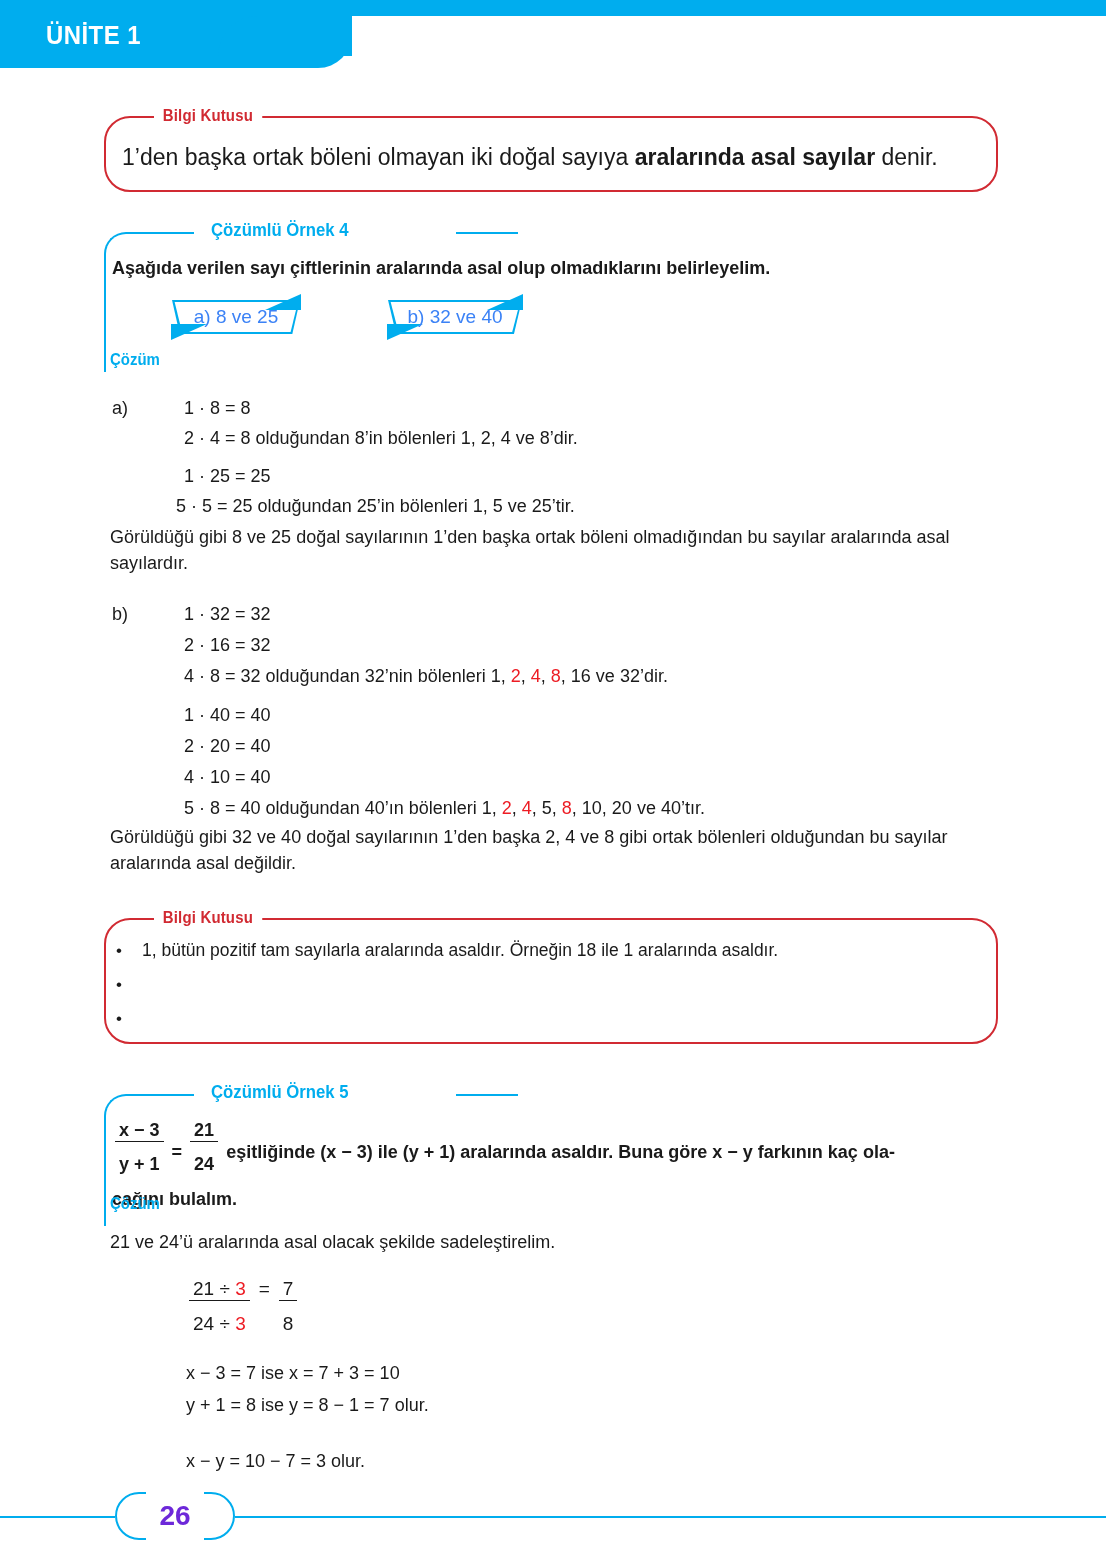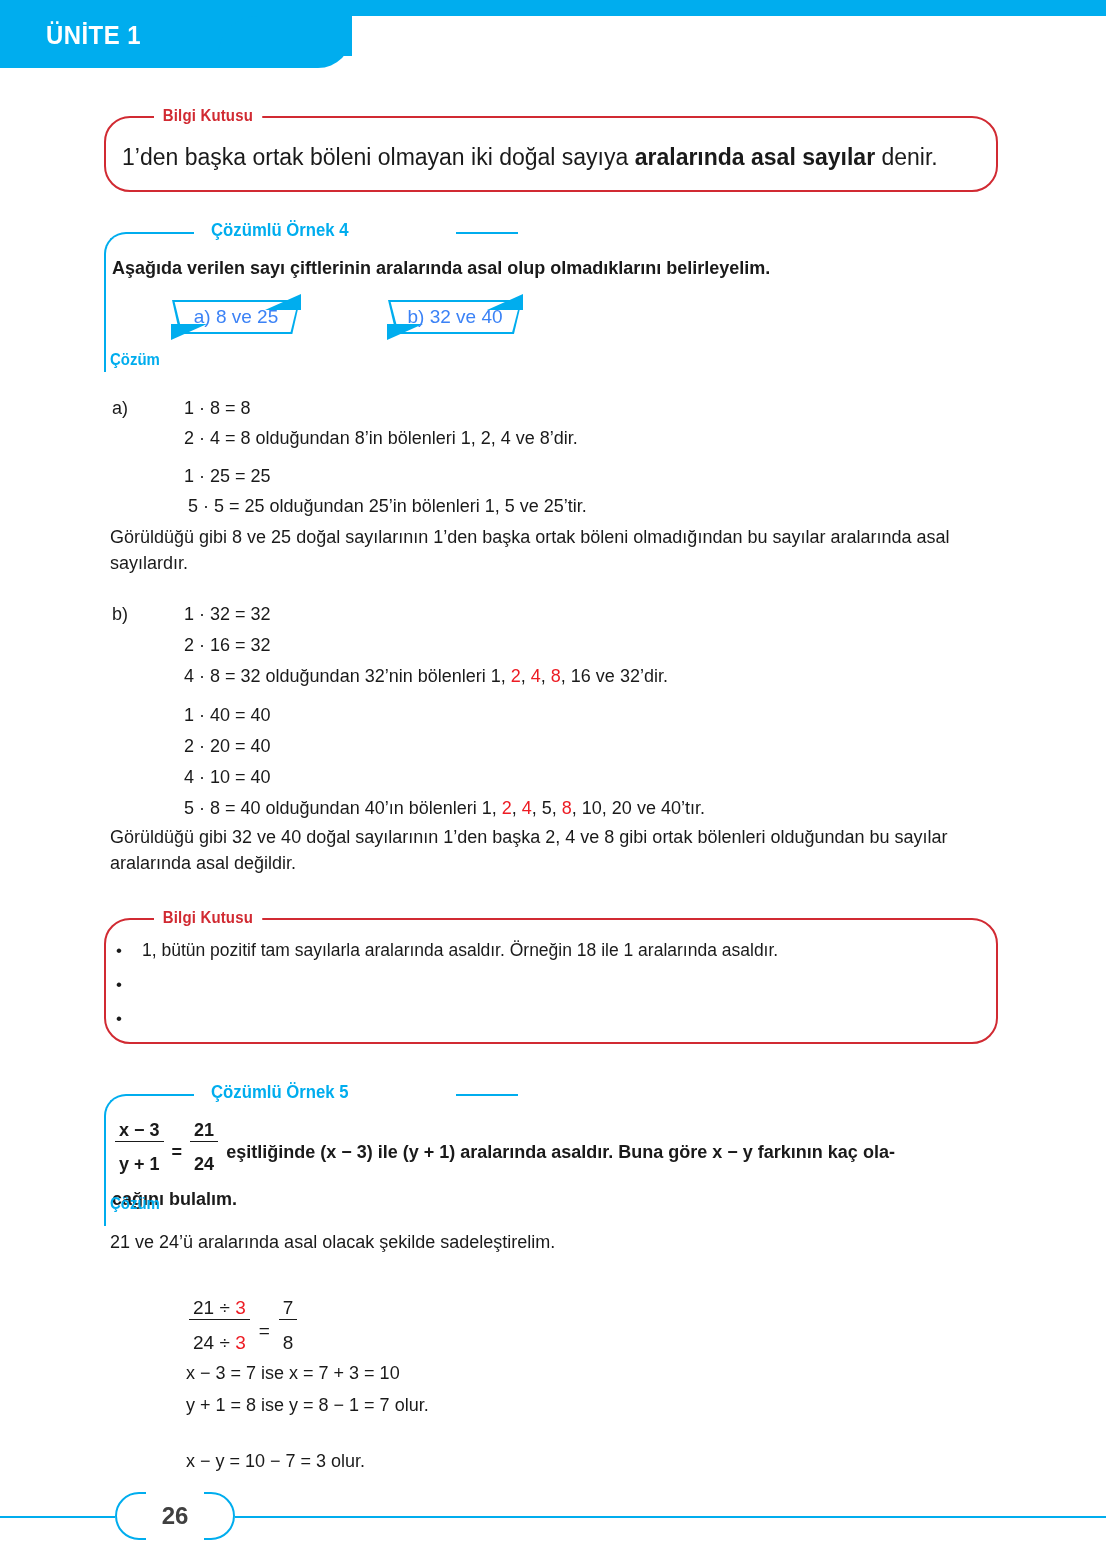--- a/index.html
+++ b/index.html
@@ -201,21 +201,21 @@
     width: 58px; height: 8px; background: #ffffff;
   }
   .footer-pill-mask-bot {
     position: absolute; left: 146px; top: 1536px;
     width: 58px; height: 9px; background: #ffffff;
   }
   .footer-page-num {
     position: absolute; left: 115px; top: 1492px;
     width: 120px; height: 48px;
     display: flex; align-items: center; justify-content: center;
-    font-size: 24px; font-weight: 700; color: #404040;
+    font-size: 28px; font-weight: 700; color: #6d28d9;
   }
 </style>
 </head>
 <body>
 
 <div class="header-bar"></div>
 <div class="header-tab"></div>
 <div class="header-tab-notch2"></div>
 <div class="unit-title">ÜNİTE 1</div>
 
@@ -248,21 +248,21 @@
   <div class="tag-wedge-bl"></div>
   <span class="tag-label">b) 32 ve 40</span>
 </div>
 
 <div class="cozum-label" style="left:110px; top:350px;">Çözüm</div>
 
 <div class="abs txt" style="left:112px; top:395px;">a)</div>
 <div class="abs txt mono-eq" style="left:184px; top:395px;text-align:center;">1 · 8 = 8</div>
 <div class="abs txt" style="left:184px; top:425px;">2 · 4 = 8 olduğundan 8’in bölenleri 1, 2, 4 ve 8’dir.</div>
 <div class="abs txt mono-eq" style="left:184px; top:463px;">1 · 25 = 25</div>
-<div class="abs txt" style="left:188px; top:493px;">5 · 5 = 25 olduğundan 25’in bölenleri 1, 5 ve 25’tir.</div>
+<div class="abs txt" style="left:176px; top:493px;">5 · 5 = 25 olduğundan 25’in bölenleri 1, 5 ve 25’tir.</div>
 <div class="abs txt" style="left:110px; top:524px; width:898px;">Görüldüğü gibi 8 ve 25 doğal sayılarının 1’den başka ortak böleni olmadığından bu sayılar aralarında asal sayılardır.</div>
 
 <div class="abs txt" style="left:112px; top:601px;">b)</div>
 <div class="abs txt mono-eq" style="left:184px; top:601px;">1 · 32 = 32</div>
 <div class="abs txt mono-eq" style="left:184px; top:632px;">2 · 16 = 32</div>
 <div class="abs txt" style="left:184px; top:663px; white-space:nowrap;">
   <span>4 · 8 = 32 olduğundan 32’nin bölenleri 1, </span><span class="red">2</span><span>, </span><span class="red">4</span><span>, </span><span class="red">8</span><span>, 16 ve 32’dir.</span>
 </div>
 
 <div class="abs txt mono-eq" style="left:184px; top:702px;">1 · 40 = 40</div>
@@ -305,21 +305,21 @@
     <span class="num">21</span>
     <span class="den">24</span>
   </span><span> eşitliğinde (x − 3) ile (y + 1) aralarında asaldır. Buna göre x − y farkının kaç ola-</span><br>
   <span>cağını bulalım.</span>
 </div>
 
 <div class="cozum-label" style="left:110px; top:1194px;">Çözüm</div>
 
 <div class="abs txt" style="left:110px; top:1229px; width:880px;">21 ve 24’ü aralarında asal olacak şekilde sadeleştirelim.</div>
 
-<div class="abs" style="left:186px; top:1278px; font-size:19px; display:flex; align-items:center;margin-top:19px;">
+<div class="abs" style="left:186px; top:1278px; font-size:19px; display:flex; align-items:flex-start;">
   <span class="frac">
     <span class="num"><span>21 ÷ </span><span class="red">3</span></span>
     <span class="den"><span>24 ÷ </span><span class="red">3</span></span>
   </span>
   <span style="margin:0 6px;">=</span>
   <span class="frac">
     <span class="num">7</span>
     <span class="den">8</span>
   </span>
 </div>

